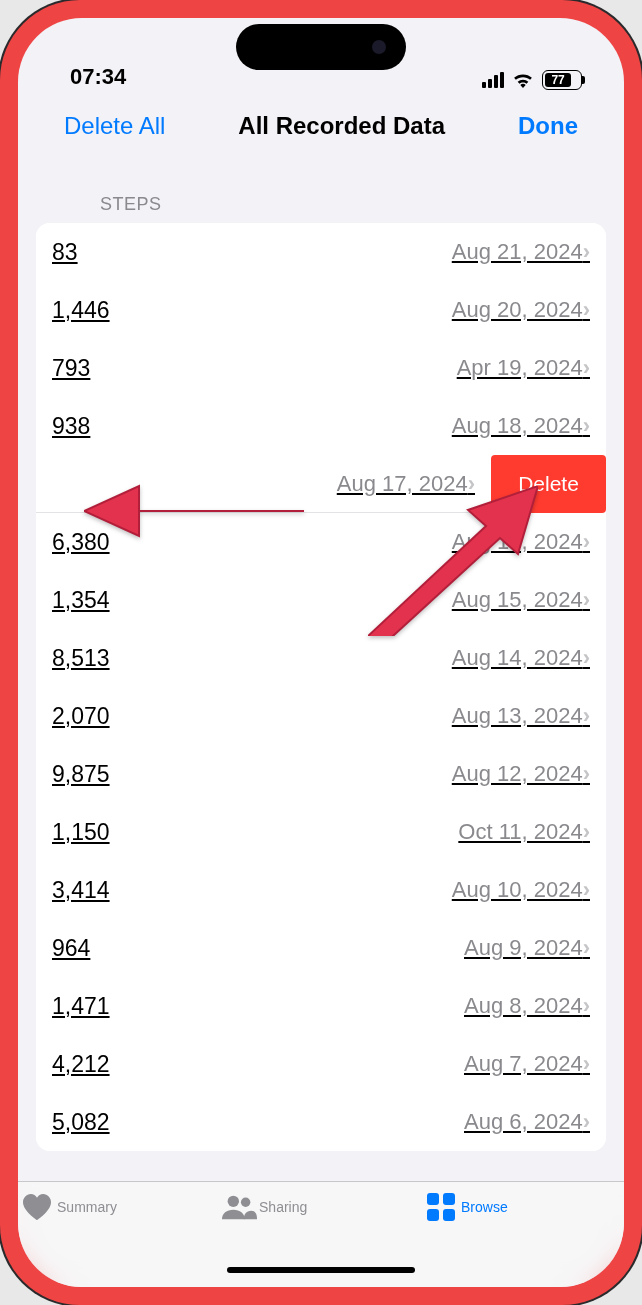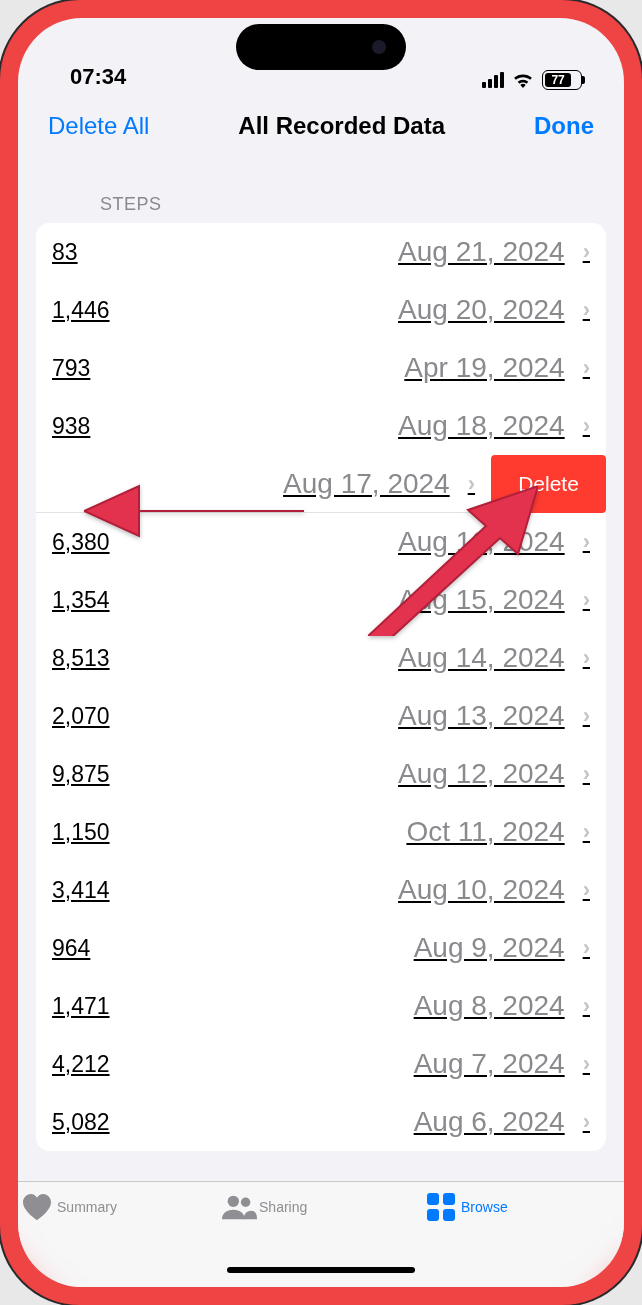--- a/index.html
+++ b/index.html
@@ -74,21 +74,21 @@
       width: 40px; height: 20px;
       border: 1.5px solid #000; border-radius: 6px;
       padding: 2px; position: relative;
     }
     .battery::after{content:"";position:absolute;right:-4px;top:5px;width:3px;height:8px;background:#000;border-radius:0 2px 2px 0}
     .battery-fill{height:100%;width:77%;background:#000;border-radius:3px;display:flex;align-items:center;justify-content:center;color:#fff;font-size:12px;font-weight:700}
     .nav-bar {
       display: flex;
       justify-content: space-between;
       align-items: flex-end;
-      padding: 14px 30px 18px;
+      padding: 14px 46px 18px;
     }
     .nav-link { color: #007aff; font-size: 24px; font-weight: 400; cursor: pointer; }
     .nav-link.bold { font-weight: 600; }
     .nav-title { color: #000; font-size: 24px; font-weight: 600; }
     .section-header {
       padding: 36px 34px 8px;
       color: #8a8a8e;
       font-size: 18px;
       letter-spacing: 0.5px;
       margin-left: 48px;
@@ -106,21 +106,21 @@
       display: flex;
       align-items: center;
       height: 58px;
       padding: 0 16px;
       border-bottom: 1px solid #e3e3e6;
       position: relative;
       background:#fff;
     }
     .row:last-child{border-bottom:none}
     .row-value { flex: 1; color: #000; font-size: 23px; font-weight: 400; }
-    .row-date { color: #8a8a8e; font-size: 28px; margin-right: 18px; }
+    .row-date { color: #8a8a8e; font-size: 22px; margin-right: 0; }
     .chevron { color: #c5c5c8; font-size: 22px; font-weight: 600; }
     .row-slot{position:relative;overflow:hidden}
     .row-slot.swiped-slot .row{transform:translateX(-115px)}
     .row-slot.swiped-slot .delete-abs{display:flex}
     .delete-abs{
       position:absolute;right:0;top:0;height:100%;width:115px;
       background:#ff3b30;color:#fff;display:none;
       align-items:center;justify-content:center;font-size:21px;
       border-radius:4px;
     }

